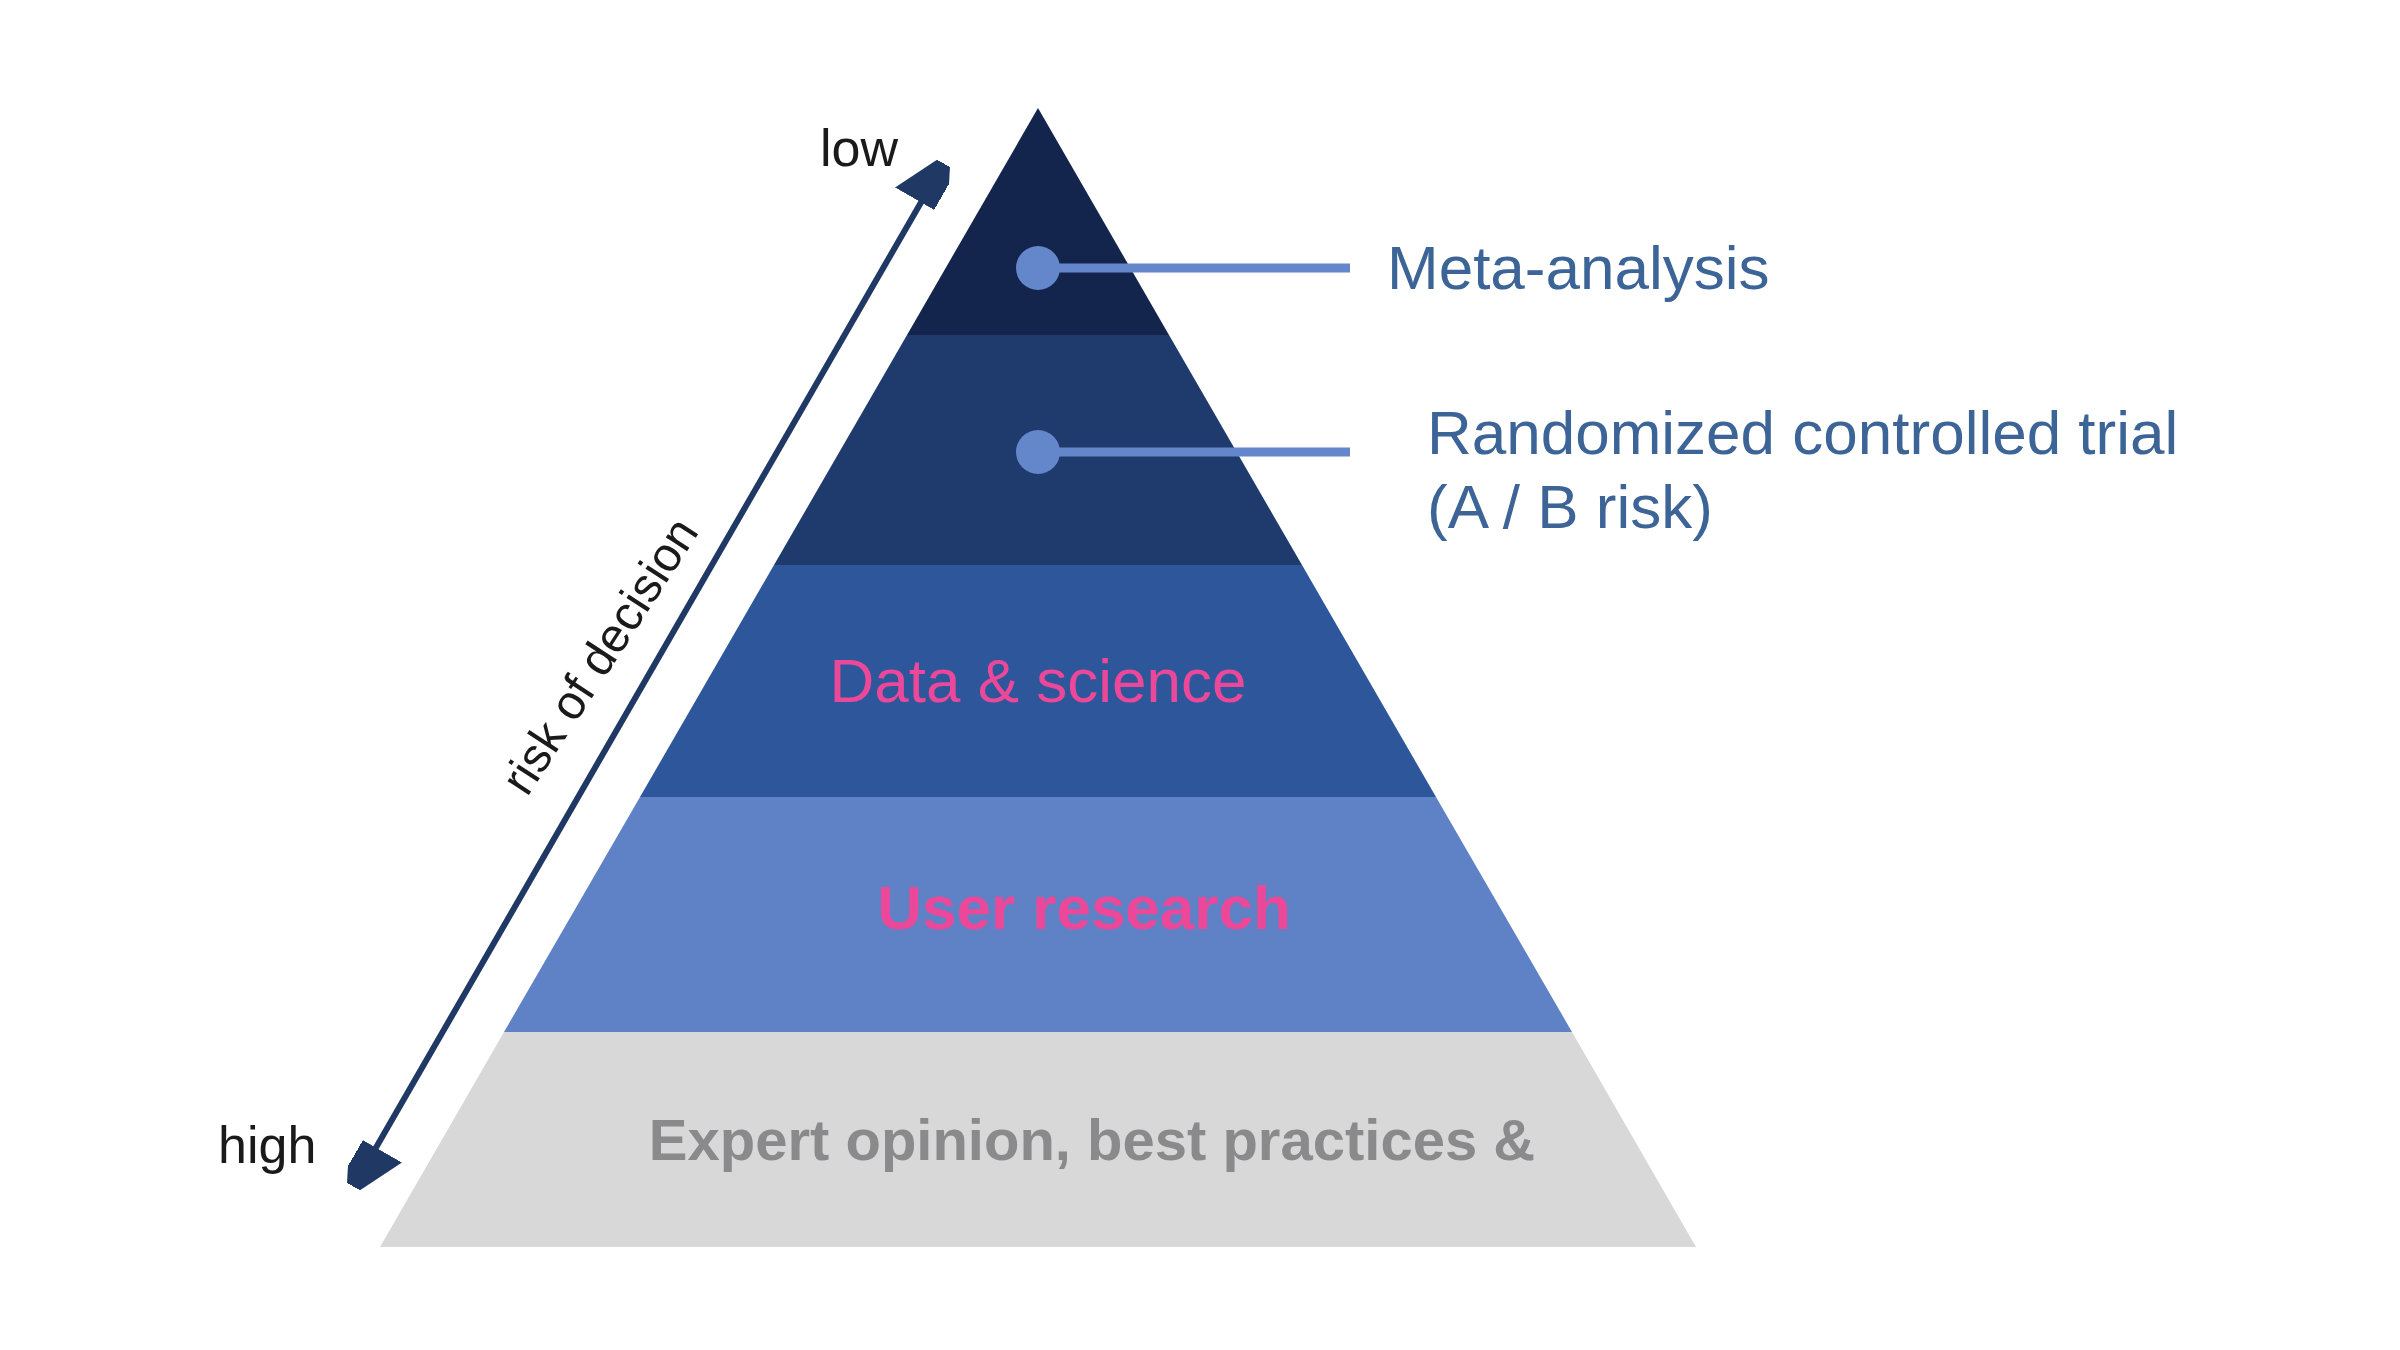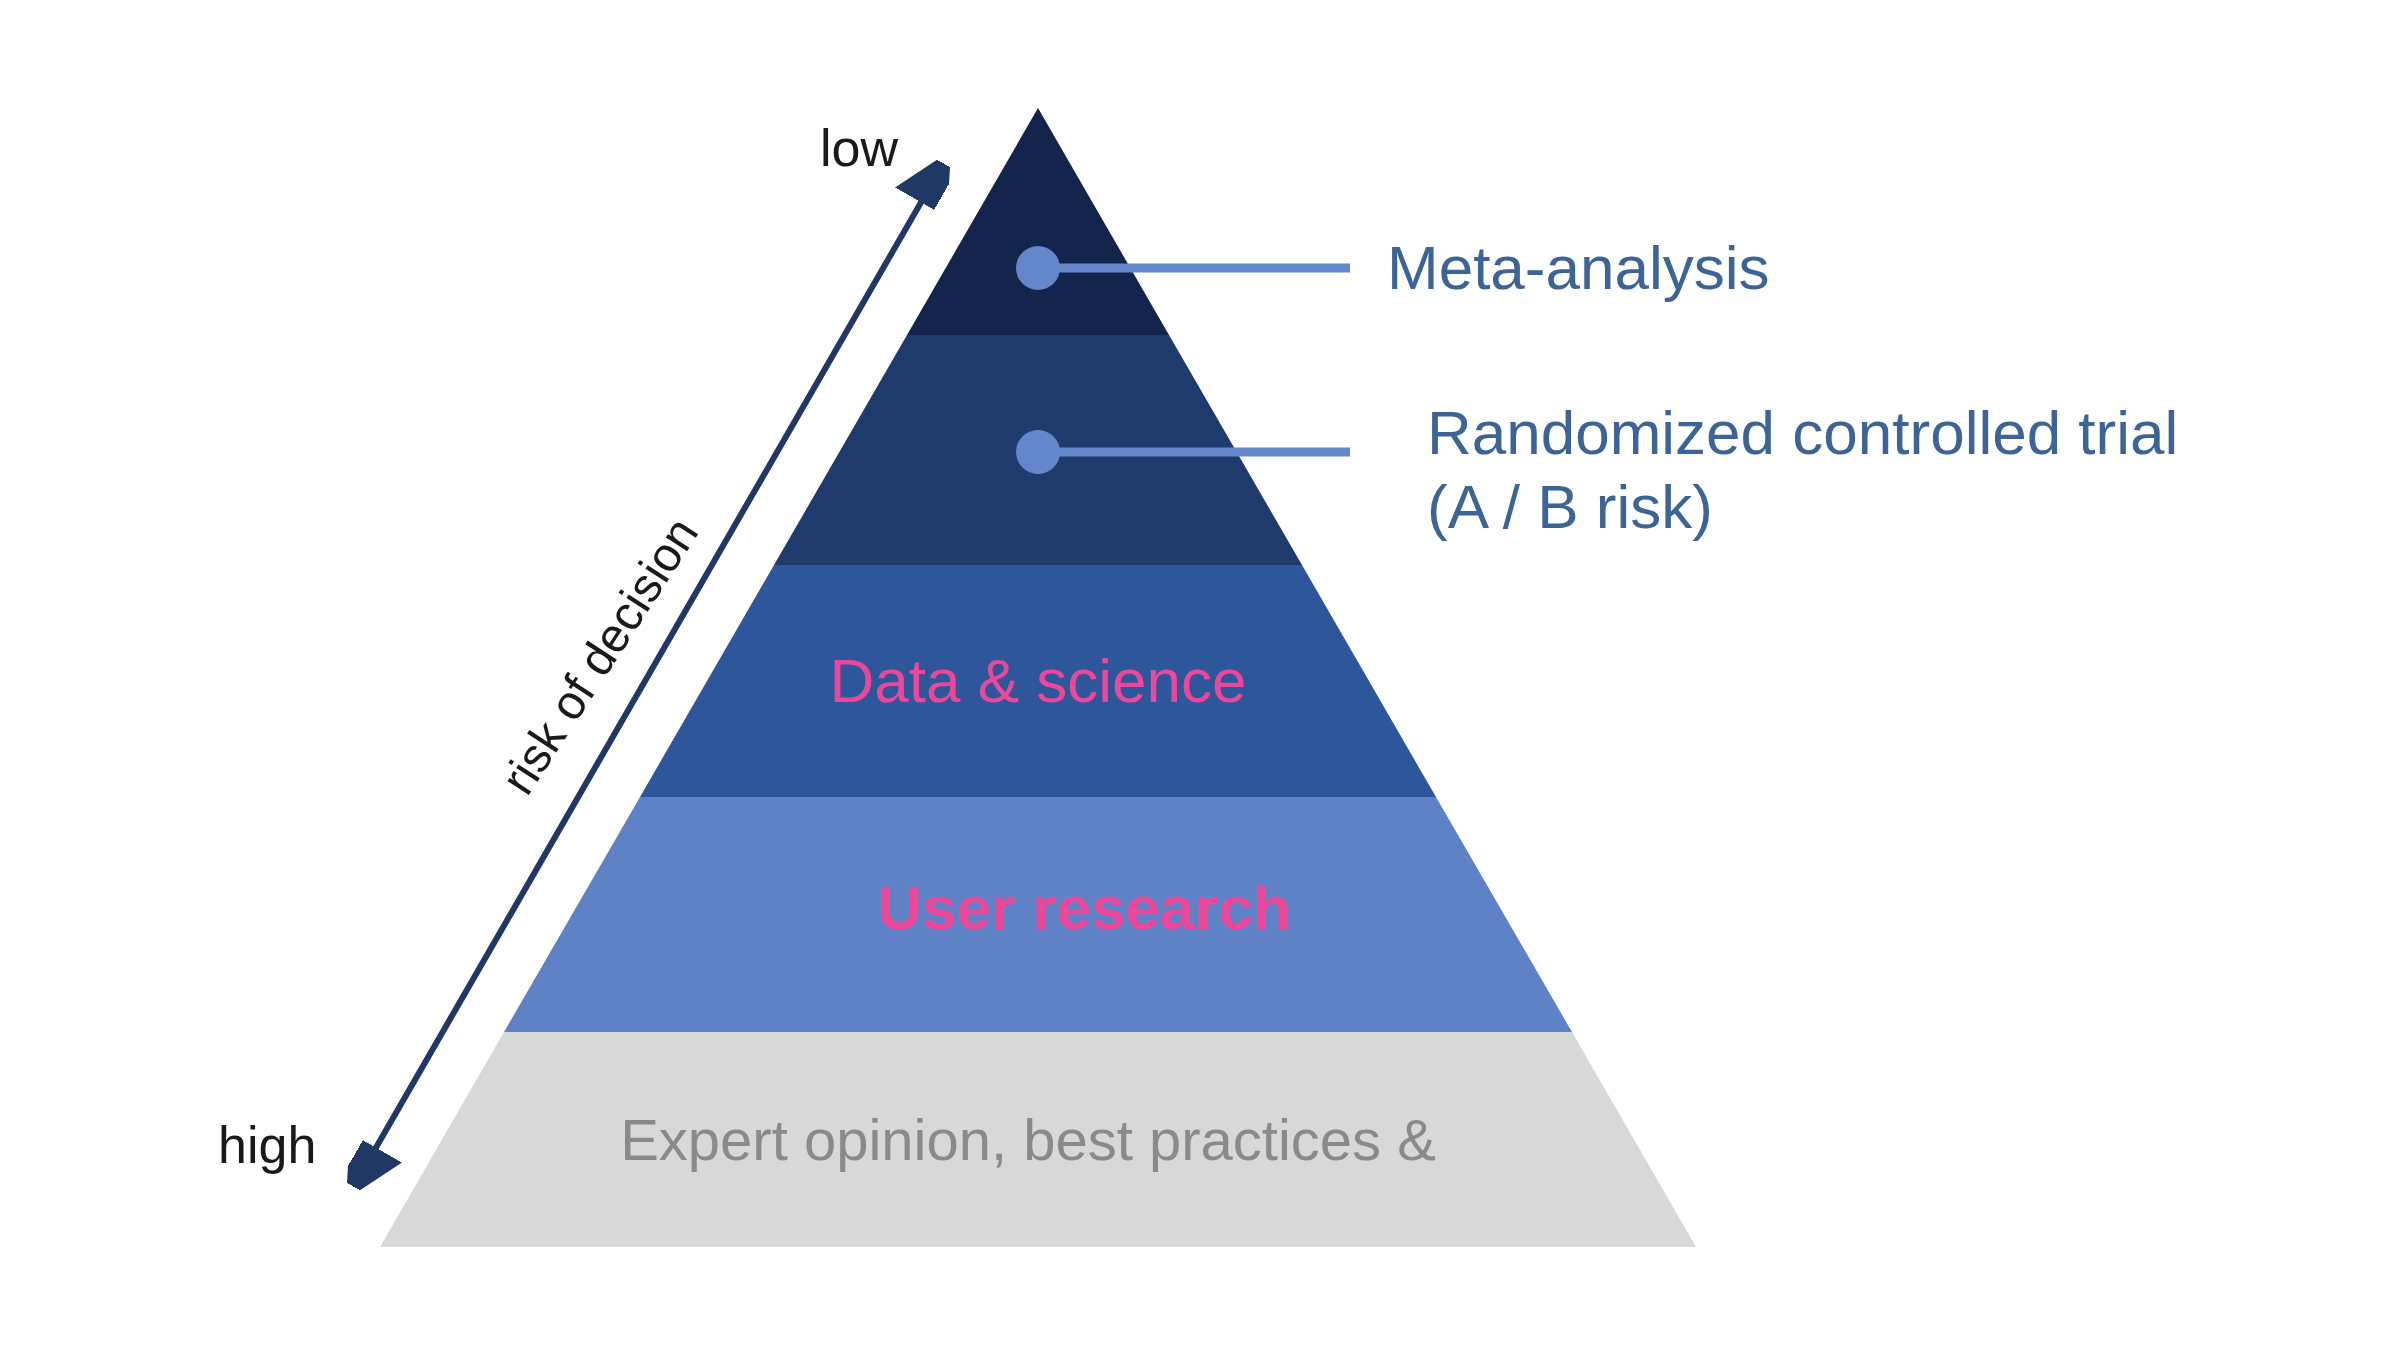--- a/index.html
+++ b/index.html
@@ -32,22 +32,22 @@
   .callout.c2 { left: 1387px; top: 396px; margin-left: 40px; }
 
   .band-label {
     color: #ec4899; font-size: 62px; line-height: 1.15;
     transform: translate(-50%, -50%);
     text-align: center;
   }
   .band-label.l3 { left: 1038px; top: 681px; }
   .band-label.l4 { left: 1084px; top: 908px; font-weight: bold; }
   .band-label.l5 {
-    left: 1028px; top: 1140px;
-    color: #8A8A8C; font-weight: normal; font-size: 58px; line-height: 68px;
+    left: 1092px; top: 1140px;
+    color: #8A8A8C; font-weight: bold; font-size: 58px; line-height: 68px;
   }
 </style>
 </head>
 <body>
 
 <div class="canvas">
 
   <svg width="2400" height="1350" viewBox="0 0 2400 1350">
     <defs>
       <marker id="arrowhead" markerWidth="7.5" markerHeight="7.5" refX="7" refY="5" orient="auto-start-reverse" markerUnits="strokeWidth">

